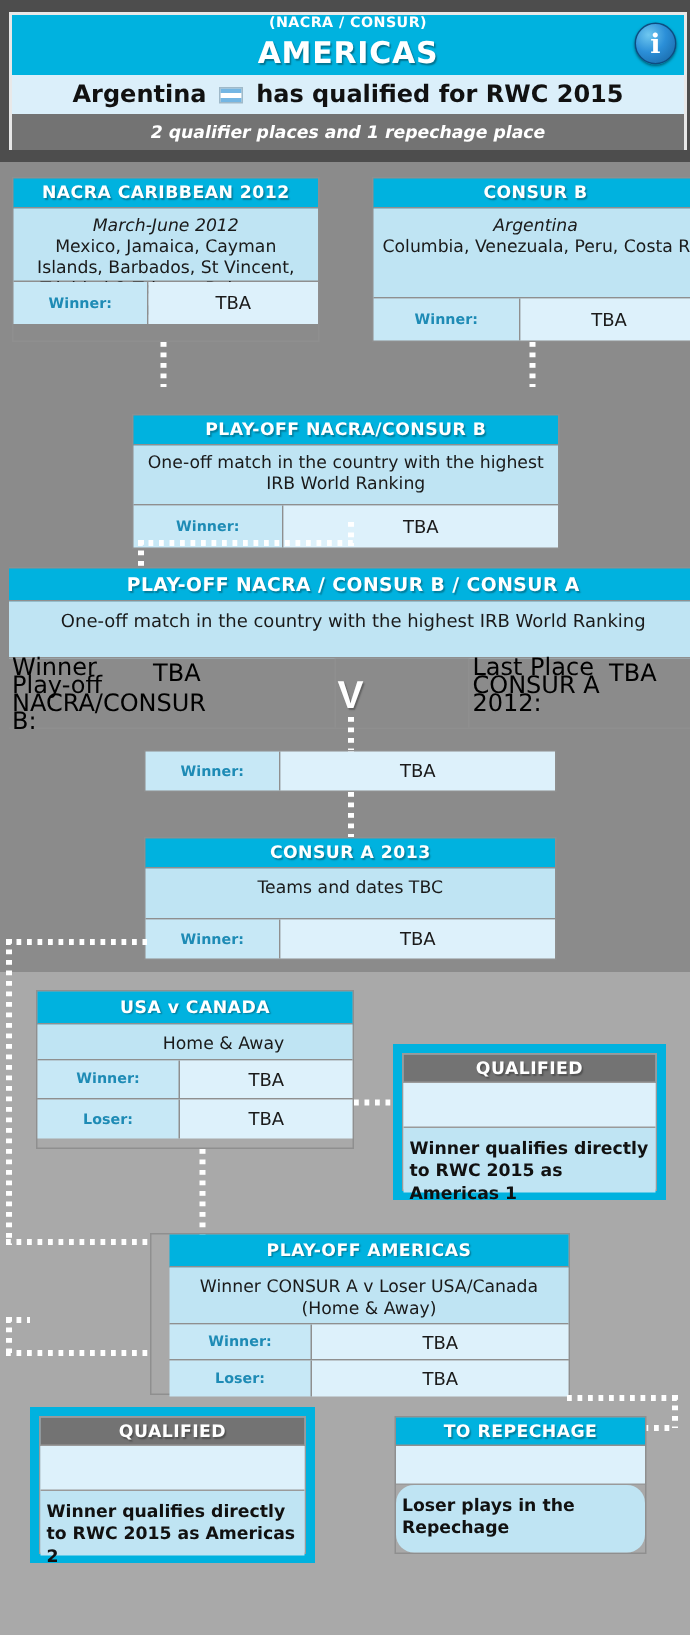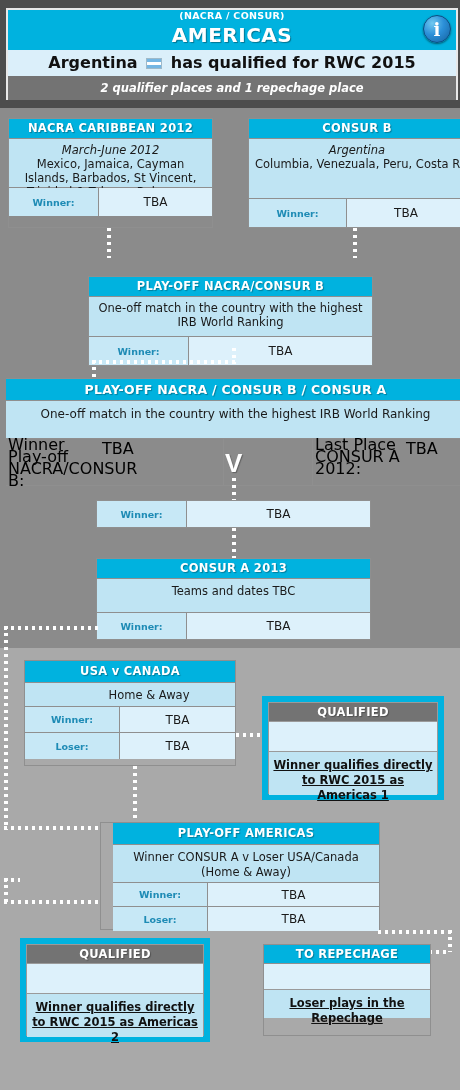--- a/index.html
+++ b/index.html
@@ -87,21 +87,21 @@
   .outcome-inner { border:1px solid #9a9a9a; background:#bfe4f3; height:100%; }
   .outcome-title {
     background:#737373; color:#fff; font-size:11.5px; font-weight:bold;
     text-align:center; line-height:18px; letter-spacing:.3px;
     text-shadow:1px 1px 1px rgba(0,0,0,.3);
     border-bottom:1px solid #9a9a9a;
   }
   .outcome-gap { background:#ddf1fb; border-bottom:1px solid #9a9a9a; }
   .outcome-text {
     background:#bfe4f3; color:#111; font-size:11.5px; font-weight:bold;
-    text-align:center; padding:6px 4px 0;text-decoration:underline;
+    padding:6px 4px 0;
   }
 
   
   .dot-v { position:absolute; width:4px;
            background-image:linear-gradient(#ffffff 50%, rgba(255,255,255,0) 0); 
            background-size:4px 7px; background-repeat:repeat-y; }
   .dot-h { position:absolute; height:4px;
            background-image:linear-gradient(to right,#ffffff 50%, rgba(255,255,255,0) 0);
            background-size:7px 4px; background-repeat:repeat-x; }
 
@@ -260,14 +260,14 @@
   <div class="outcome-inner">
     <div class="outcome-title">QUALIFIED</div>
     <div class="outcome-gap" style="height:30px;"></div>
     <div class="outcome-text" style="line-height:15px; height:43px;">Winner qualifies directly to RWC 2015 as Americas 2</div>
   </div>
 </div>
 
 <div class="box" style="left:263px; top:944px; width:168px; height:92px;">
   <div class="box-title" style="height:19px; line-height:18px;">TO REPECHAGE</div>
   <div class="outcome-gap" style="height:26px;"></div>
-  <div class="outcome-text" style="line-height:15px; height:28px;">Loser plays in the Repechage</div>
+  <div class="outcome-text" style="line-height:15px; height:45px;border-radius:12px;">Loser plays in the Repechage</div>
 </div>
 
 </body></html>

